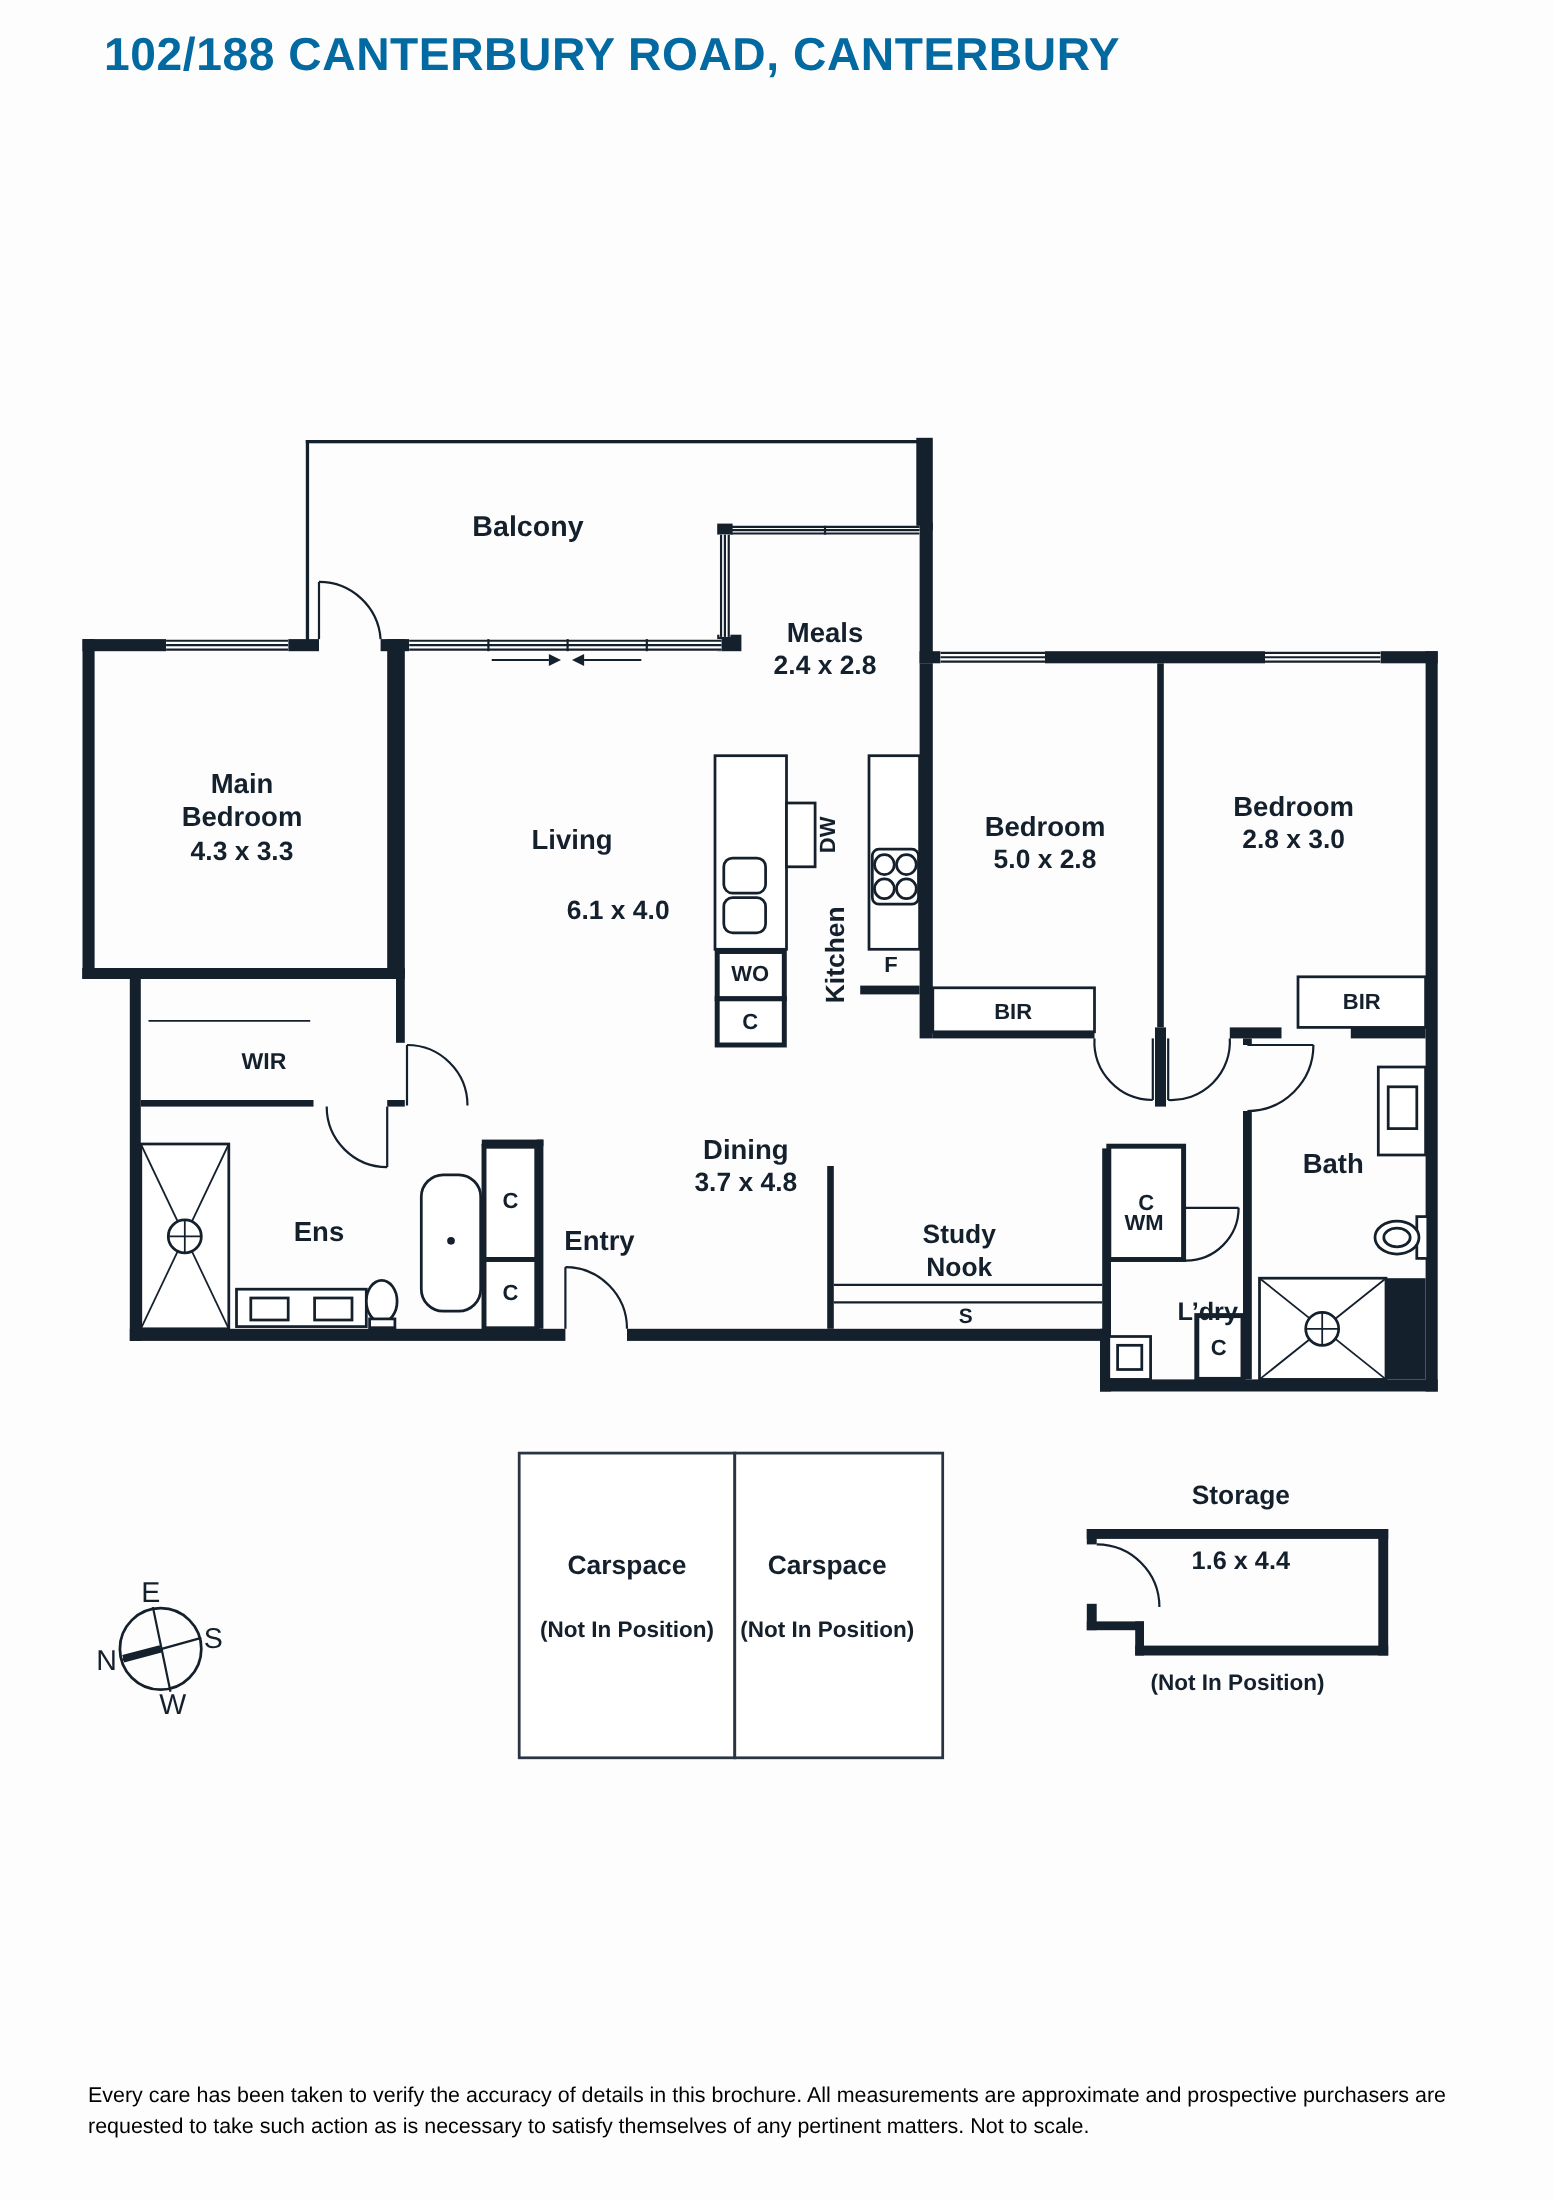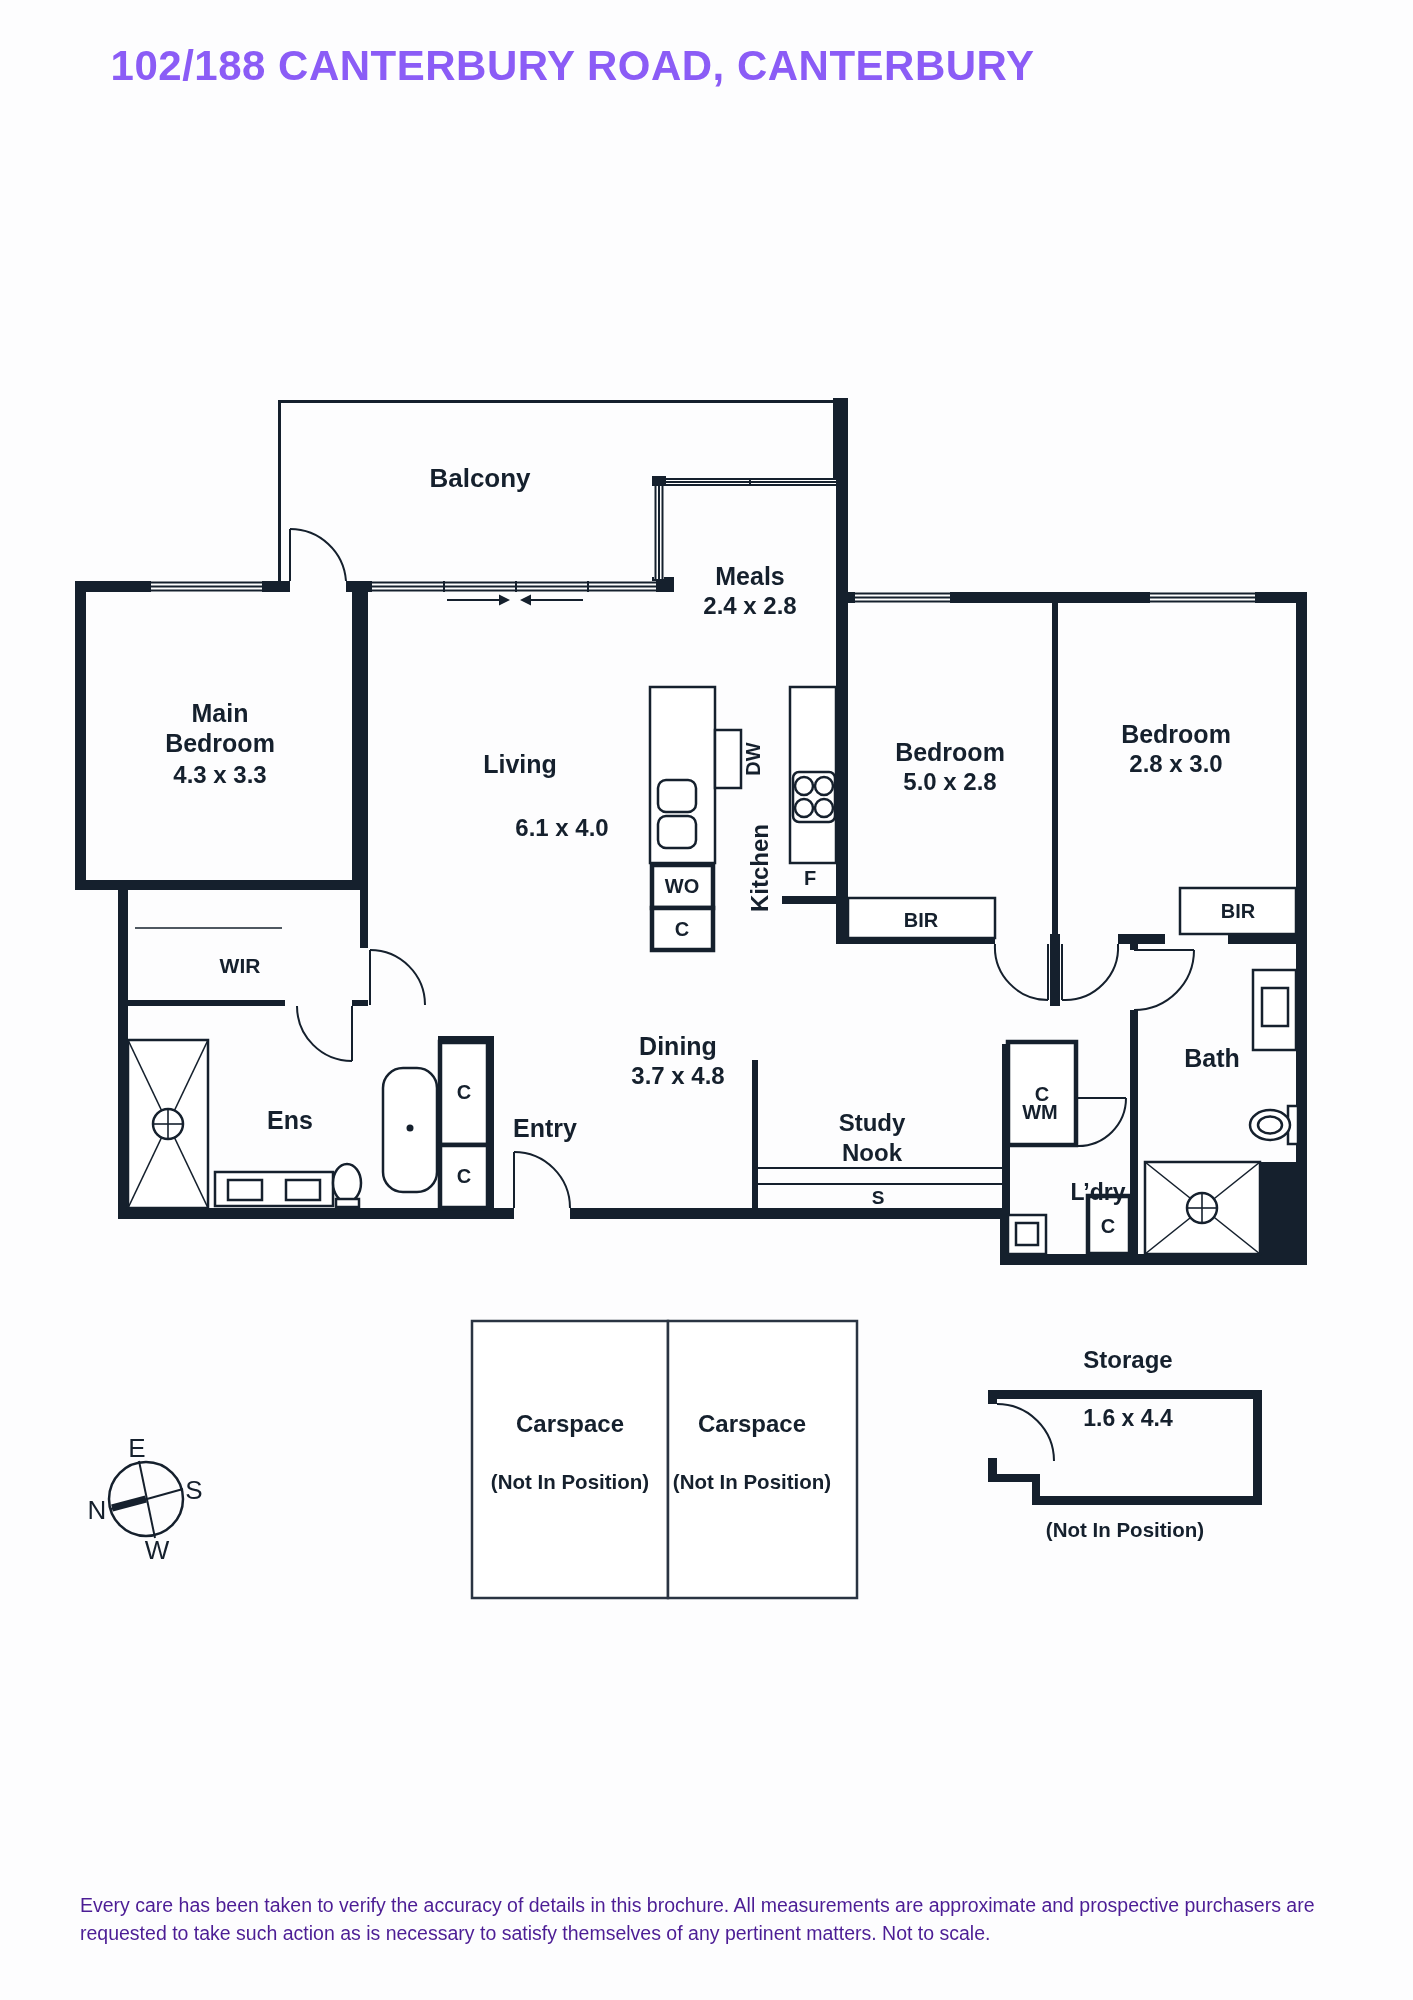--- a/index.html
+++ b/index.html
@@ -1,35 +1,35 @@
 <!DOCTYPE html>
 <html><head>
 <meta charset="utf-8">
 <style>
   html,body{margin:0;padding:0;background:#fff;}
   .canvas{position:relative;width:1413px;height:2000px;background:#fdfdfe;overflow:hidden;
           font-family:"Liberation Sans",sans-serif;color:#15202d;}
-  .title{position:absolute;left:0;top:26px;width:1113px;text-align:center;margin:16px;
-         font-size:42px;font-weight:800;letter-spacing:0.5px;color:#8b5cf6;}
+  .title{position:absolute;left:0;top:26px;width:1113px;text-align:center;margin:0;
+         font-size:42px;font-weight:800;letter-spacing:0.5px;color:#0369a1;}
   svg{position:absolute;left:0;top:0;}
   .wall{fill:#15202d;}
   .fx{fill:#ffffff;stroke:#15202d;stroke-width:2.5;}
   .fxt{fill:#ffffff;stroke:#15202d;stroke-width:4.5;}
   .ln{stroke:#15202d;stroke-width:2;fill:none;}
   .ln15{stroke:#15202d;stroke-width:1.6;fill:none;}
   .solid{fill:#15202d;}
   .lbl{position:absolute;transform:translate(-50%,-50%);text-align:center;color:#15202d;
        white-space:pre-line;line-height:30px;}
   .name{font-weight:700;font-size:25px;}
   .dims{font-weight:700;font-size:24px;line-height:26px;}
   .sm{font-weight:700;font-size:20px;line-height:20px;}
   .rot{transform:translate(-50%,-50%) rotate(-90deg);}
   .cmp{position:absolute;transform:translate(-50%,-50%);font-size:26px;font-weight:500;}
   .disclaimer{position:absolute;left:80px;top:1892px;width:1290px;font-size:19.5px;
-              line-height:27.5px;color:#4c1d95;font-weight:400;}
+              line-height:27.5px;color:#000000;font-weight:400;}
   .carlbl .name{font-size:24px;}
   .carlbl .note{font-weight:700;font-size:20.5px;line-height:26px;}
 </style>
 </head>
 <body>
 
 <div class="canvas">
 
   <h1 class="title">102/188 CANTERBURY ROAD, CANTERBURY</h1>
 

